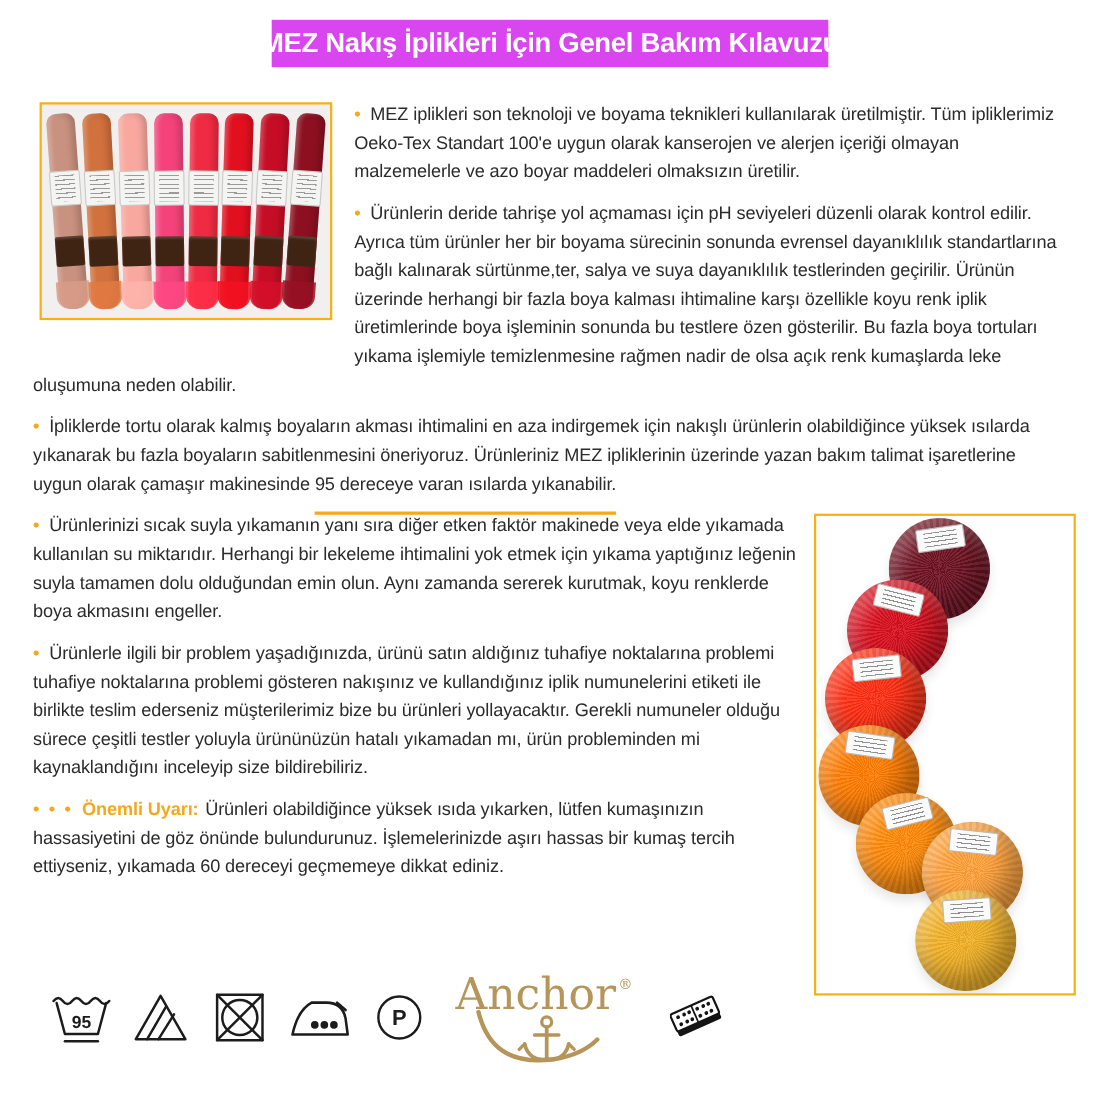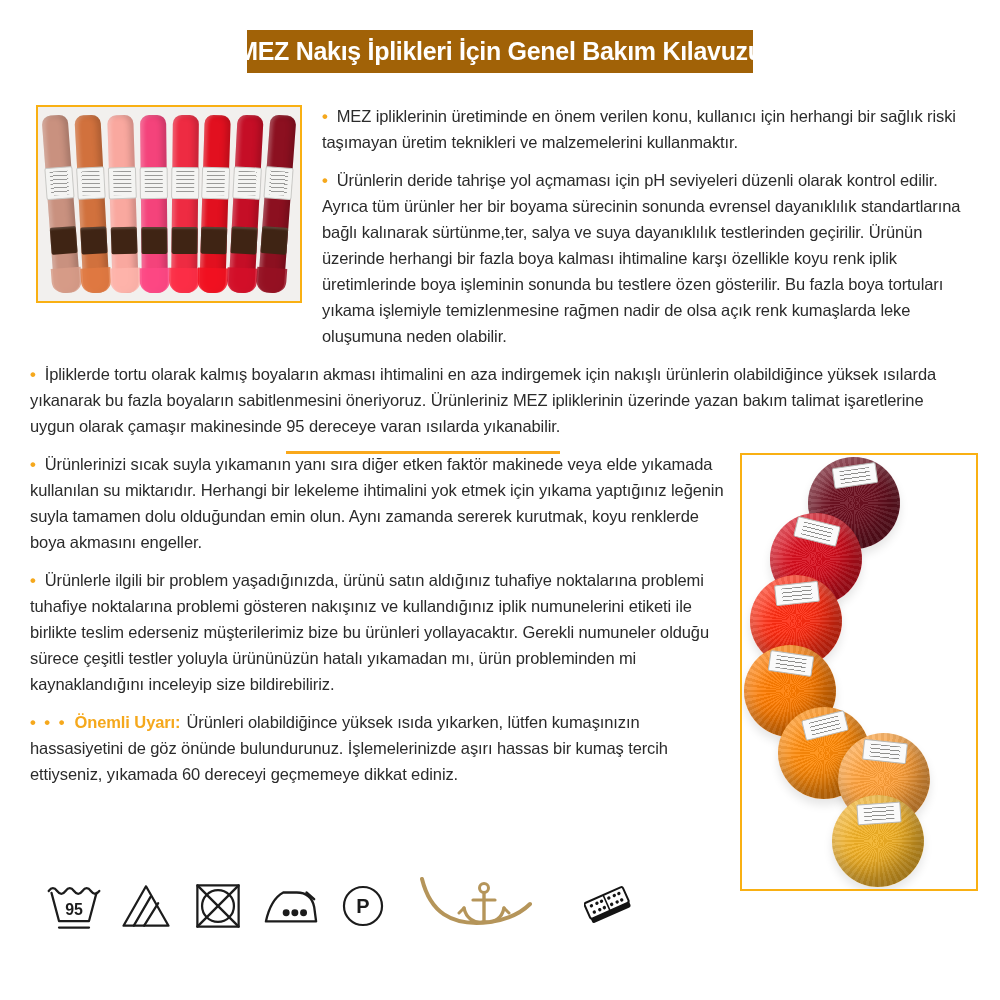--- a/index.html
+++ b/index.html
@@ -2,21 +2,21 @@
 <html><head>
 <meta charset="utf-8">
 <style>
   html,body{margin:0;padding:0;background:#ffffff;}
   .page{
     position:relative;width:1000px;height:1000px;overflow:hidden;background:#ffffff;
     font-family:"Liberation Sans","DejaVu Sans",sans-serif;color:#2b2b2b;
   }
   
   .banner{
-    width:506px;height:43px;margin:30px auto 0 auto;background:#a16207;
+    width:506px;height:43px;margin:18px auto 0 auto;background:#d946ef;
     display:flex;align-items:center;justify-content:center;
   }
   .banner-title{
     color:#ffffff;font-size:25px;font-weight:bold;letter-spacing:-0.3px;white-space:nowrap;
   }
   
   .content{padding:0 30px;margin-top:30px;font-size:16.5px;line-height:26px;letter-spacing:-0.1px;}
   .para{margin:0 0 10px 0;text-align:left;}
   .para.gap-top{margin-top:12px;}
   .bullet{color:#F5A81C;font-weight:bold;margin-right:9px;}
@@ -112,22 +112,22 @@
             <div class="sk-tuft" style="background: rgb(197, 14, 38);"></div>
           </div>
           <div class="skein" style="background: rgb(140, 16, 32); transform: rotate(4.2deg);">
             <div class="sk-label"></div>
             <div class="sk-brown"></div>
             <div class="sk-tuft" style="background: rgb(140, 16, 32);"></div>
           </div>
         </div>
     </div>
 
-
-    <p class="para gap-top"><span class="bullet">•</span><span class="ptext">MEZ ipliklerinin üretiminde en önem verilen konu, kullanıcı için herhangi bir sağlık riski taşımayan üretim teknikleri ve malzemelerini kullanmaktır.</span></p>
+    <p class="para"><span class="bullet">•</span><span class="ptext">MEZ iplikleri son teknoloji ve boyama teknikleri kullanılarak üretilmiştir. Tüm ipliklerimiz Oeko-Tex Standart 100'e uygun olarak kanserojen ve alerjen içeriği olmayan malzemelerle ve azo boyar maddeleri olmaksızın üretilir.</span></p>
+
 
     <p class="para gap-top"><span class="bullet">•</span><span class="ptext">Ürünlerin deride tahrişe yol açmaması için pH seviyeleri düzenli olarak kontrol edilir. Ayrıca tüm ürünler her bir boyama sürecinin sonunda evrensel dayanıklılık standartlarına bağlı kalınarak sürtünme,ter, salya ve suya dayanıklılık testlerinden geçirilir. Ürünün üzerinde herhangi bir fazla boya kalması ihtimaline karşı özellikle koyu renk iplik üretimlerinde boya işleminin sonunda bu testlere özen gösterilir. Bu fazla boya tortuları yıkama işlemiyle temizlenmesine rağmen nadir de olsa açık renk kumaşlarda leke oluşumuna neden olabilir.</span></p>
 
     <p class="para gap-top"><span class="bullet">•</span><span class="ptext">İpliklerde tortu olarak kalmış boyaların akması ihtimalini en aza indirgemek için nakışlı ürünlerin olabildiğince yüksek ısılarda yıkanarak bu fazla boyaların sabitlenmesini öneriyoruz. Ürünleriniz MEZ ipliklerinin üzerinde yazan bakım talimat işaretlerine uygun olarak çamaşır makinesinde </span><span class="hl-underline">95 dereceye varan ısılarda yıkanabilir.</span></p>
 
     <div class="photo-right">
       <div>
           <div class="ball" style="left: 66px; top: 2px; background-color: rgb(111, 18, 34); z-index: 1;">
             <div class="ball-label" style="transform: rotate(-8deg);"></div>
           </div>
@@ -192,20 +192,21 @@
         <circle cx="45" cy="36" r="2.4" style="fill:#1c1c1c"></circle>
       </svg>
 
       <svg class="care-icon" width="58" height="56" viewBox="0 0 64 58">
         <circle cx="32" cy="29" r="21"></circle>
         <text x="32" y="37" font-size="22" text-anchor="middle">P</text>
       </svg>
     </div>
 
     <div class="anchor-logo">
+      <div class="anchor-word"><span>Anchor</span><span class="anchor-reg">®</span></div>
       <svg class="anchor-art" width="136" height="54" viewBox="0 0 136 54">
         <path d="M8 2 C16 34 36 50 76 45 C96 42 108 35 116 27" fill="none" stroke="#B5955A" stroke-width="4" stroke-linecap="round"></path>
         <circle cx="70" cy="11" r="4.5" fill="none" stroke="#B5955A" stroke-width="3"></circle>
         <line x1="70" y1="16" x2="70" y2="44" stroke="#B5955A" stroke-width="3.4" stroke-linecap="round"></line>
         <line x1="59" y1="23" x2="81" y2="23" stroke="#B5955A" stroke-width="3.2" stroke-linecap="round"></line>
         <path d="M70 45 C60 47 52 41 50 31 M70 45 C80 47 88 41 90 31" fill="none" stroke="#B5955A" stroke-width="3.4" stroke-linecap="round"></path>
         <path d="M50 31 L45 36 M90 31 L95 36" fill="none" stroke="#B5955A" stroke-width="3" stroke-linecap="round"></path>
       </svg>
     </div>
 

